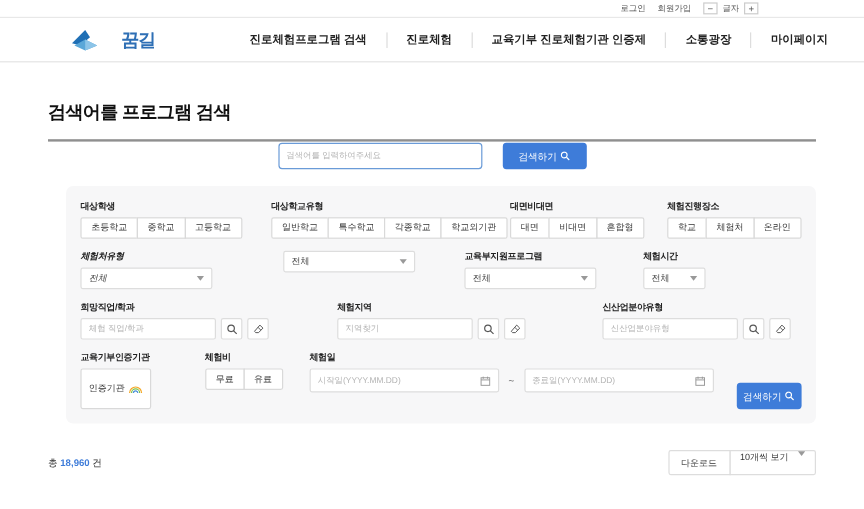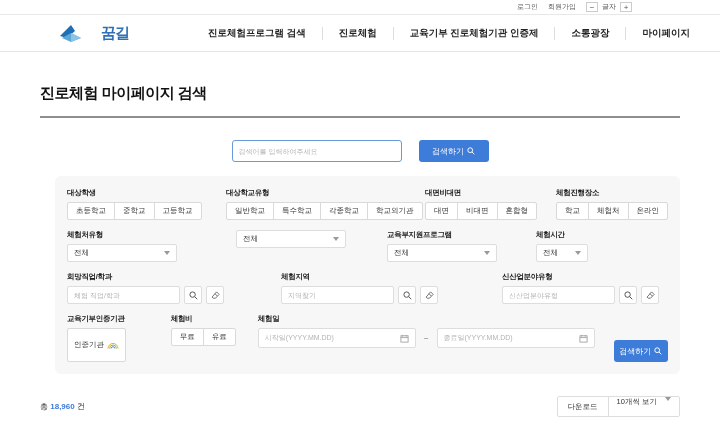--- a/index.html
+++ b/index.html
@@ -20,38 +20,38 @@
   .nav { display: flex; align-items: center; margin-left: 42px; }
   .nav-item { font-size: 9.5px; font-weight: bold; color: #222; padding: 0 16px; cursor: pointer; white-space: nowrap; }
   .nav-item + .nav-item { border-left: 1px solid #ddd; }
 
   
   .content { padding: 0 40px; }
   .page-title { margin-top: 32px; font-size: 15px; font-weight: bold; color: #111; letter-spacing: -0.5px; }
   .title-divider { margin-top: 13px; border: none; border-top: 2px solid #8f8f8f; }
 
   
-  .search-row { margin-top: 22px; display: flex; justify-content: center; align-items: flex-end; gap: 17px; }
+  .search-row { margin-top: 1px; display: flex; justify-content: center; align-items: flex-end; gap: 17px; }
   .search-input { width: 170px; height: 22px; border: 1px solid #6a9bd8; border-radius: 3px; padding: 0 6px; font-size: 7px; color: #333; }
   .search-input::placeholder { color: #b3b3b3; }
   .btn-blue { display: inline-flex; align-items: center; justify-content: center; gap: 3px; background: #3e7cd9; color: #fff; border: none; border-radius: 3px; font-size: 8px; cursor: pointer; }
   .search-btn { width: 70px; height: 22px; }
 
   
   .filter-panel { margin: 14px 0 0 15px; background: #f7f7f8; border-radius: 6px; padding: 12px; }
   .f-row { display: flex; align-items: flex-start; gap: 19px; }
   .f-row + .f-row { margin-top: 10px; }
   .f-col .f-label { font-size: 7.5px; font-weight: bold; color: #222; margin-bottom: 4px; letter-spacing: -0.3px; }
   .seg { display: flex; }
   .seg button { background: #fff; border: 1px solid #d9d9d9; margin-left: -1px; height: 18px; padding: 0 8px; font-size: 7.5px; color: #333; cursor: pointer; white-space: nowrap; }
   .seg button:first-child { margin-left: 0; border-radius: 2px 0 0 2px; }
   .seg button:last-child { border-radius: 0 2px 2px 0; }
 
   .c1a { width: 156px; } .c2a { width: 180px; } .c3a { width: 121px; }
-  .c1b { width: 150px; } .c2b { width: 132px; } .c3b { width: 130px; }
+  .c1b { width: 150px; font-style: italic; } .c2b { width: 132px; } .c3b { width: 130px; }
   .c1c { width: 202px; } .c2c { width: 195px; }
   .c1d { width: 87px; }  .c2d { width: 70px; }
 
   .fake-select { display: flex; align-items: center; justify-content: space-between; background: #fff; border: 1px solid #ddd; border-radius: 2px; height: 18px; padding: 0 6px; font-size: 7.5px; color: #444; cursor: pointer; }
   .sel-w1 { width: 110px; } .sel-w2 { width: 52px; }
   .chev { width: 0; height: 0; border-left: 3px solid transparent; border-right: 3px solid transparent; border-top: 4px solid #999; }
 
   .input-group { display: flex; gap: 4px; align-items: center; }
   .text-input { height: 18px; border: 1px solid #ddd; border-radius: 2px; background: #fff; padding: 0 6px; font-size: 7px; color: #333; }
   .text-input::placeholder { color: #b3b3b3; }
@@ -104,21 +104,21 @@
         <span class="nav-item">진로체험프로그램 검색</span>
         <span class="nav-item">진로체험</span>
         <span class="nav-item">교육기부 진로체험기관 인증제</span>
         <span class="nav-item">소통광장</span>
         <span class="nav-item">마이페이지</span>
       </nav>
   </div>
 
   <div class="content">
 
-    <h1 class="page-title">진로체험 마이페이지 검색</h1>
+    <h1 class="page-title">검색어를 프로그램 검색</h1>
     <hr class="title-divider">
 
     <div class="search-row">
       <input class="search-input" placeholder="검색어를 입력하여주세요" style="">
       <button class="btn-blue search-btn">
         <span>검색하기</span>
         <span>
           <svg width="8" height="8" viewBox="0 0 10 10">
               <circle cx="4" cy="4" r="3" fill="none" stroke="#fff" stroke-width="1.2"></circle>
               <line x1="6.3" y1="6.3" x2="9.2" y2="9.2" stroke="#fff" stroke-width="1.2"></line>

